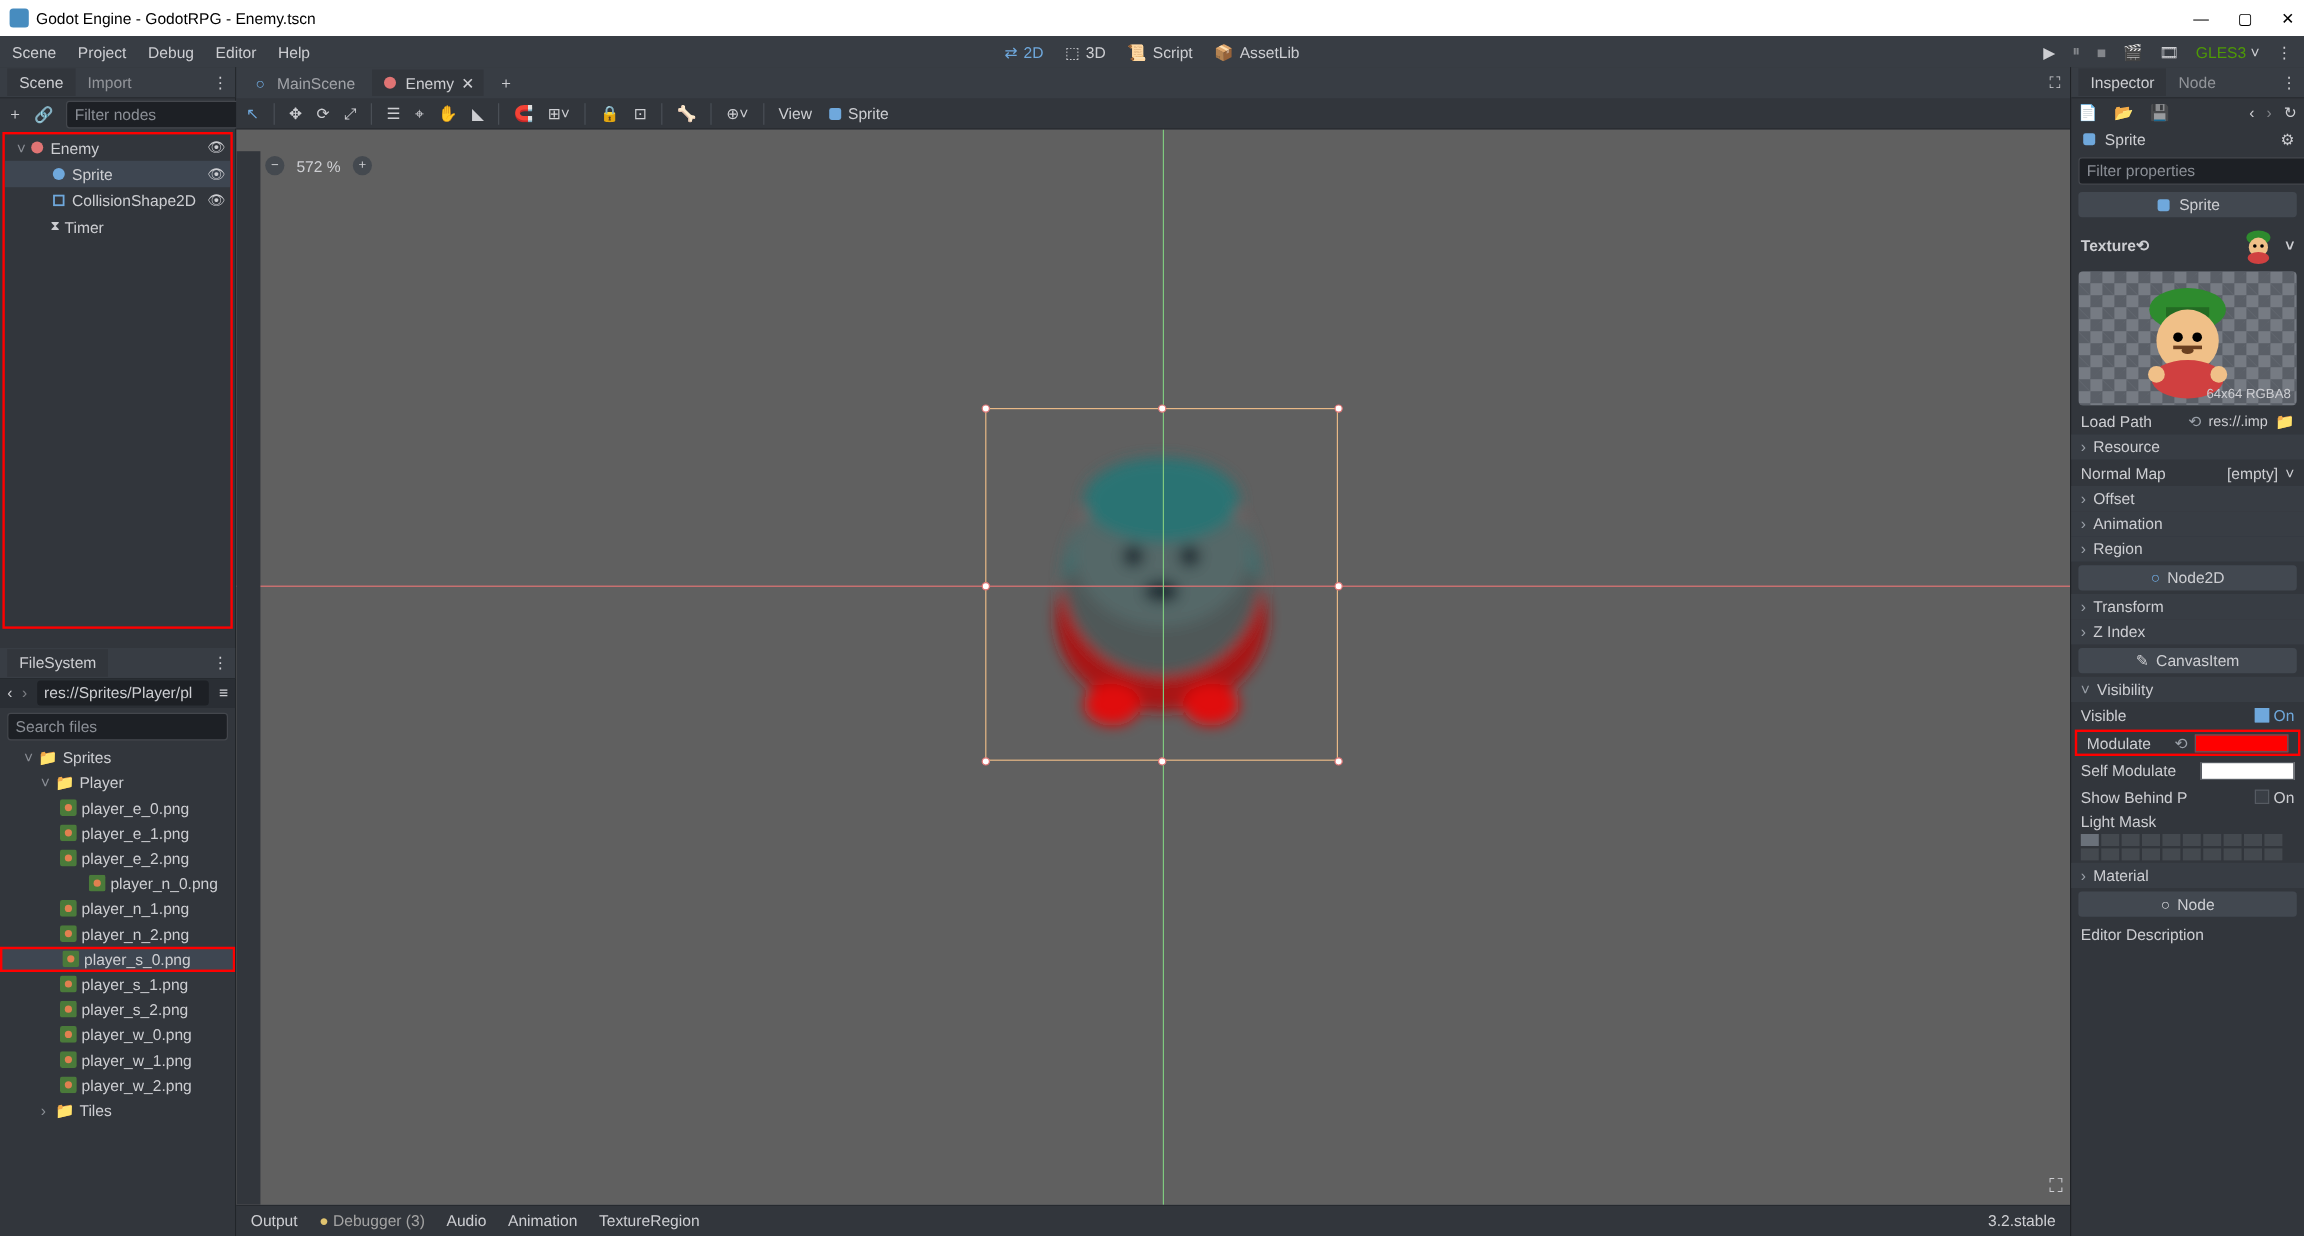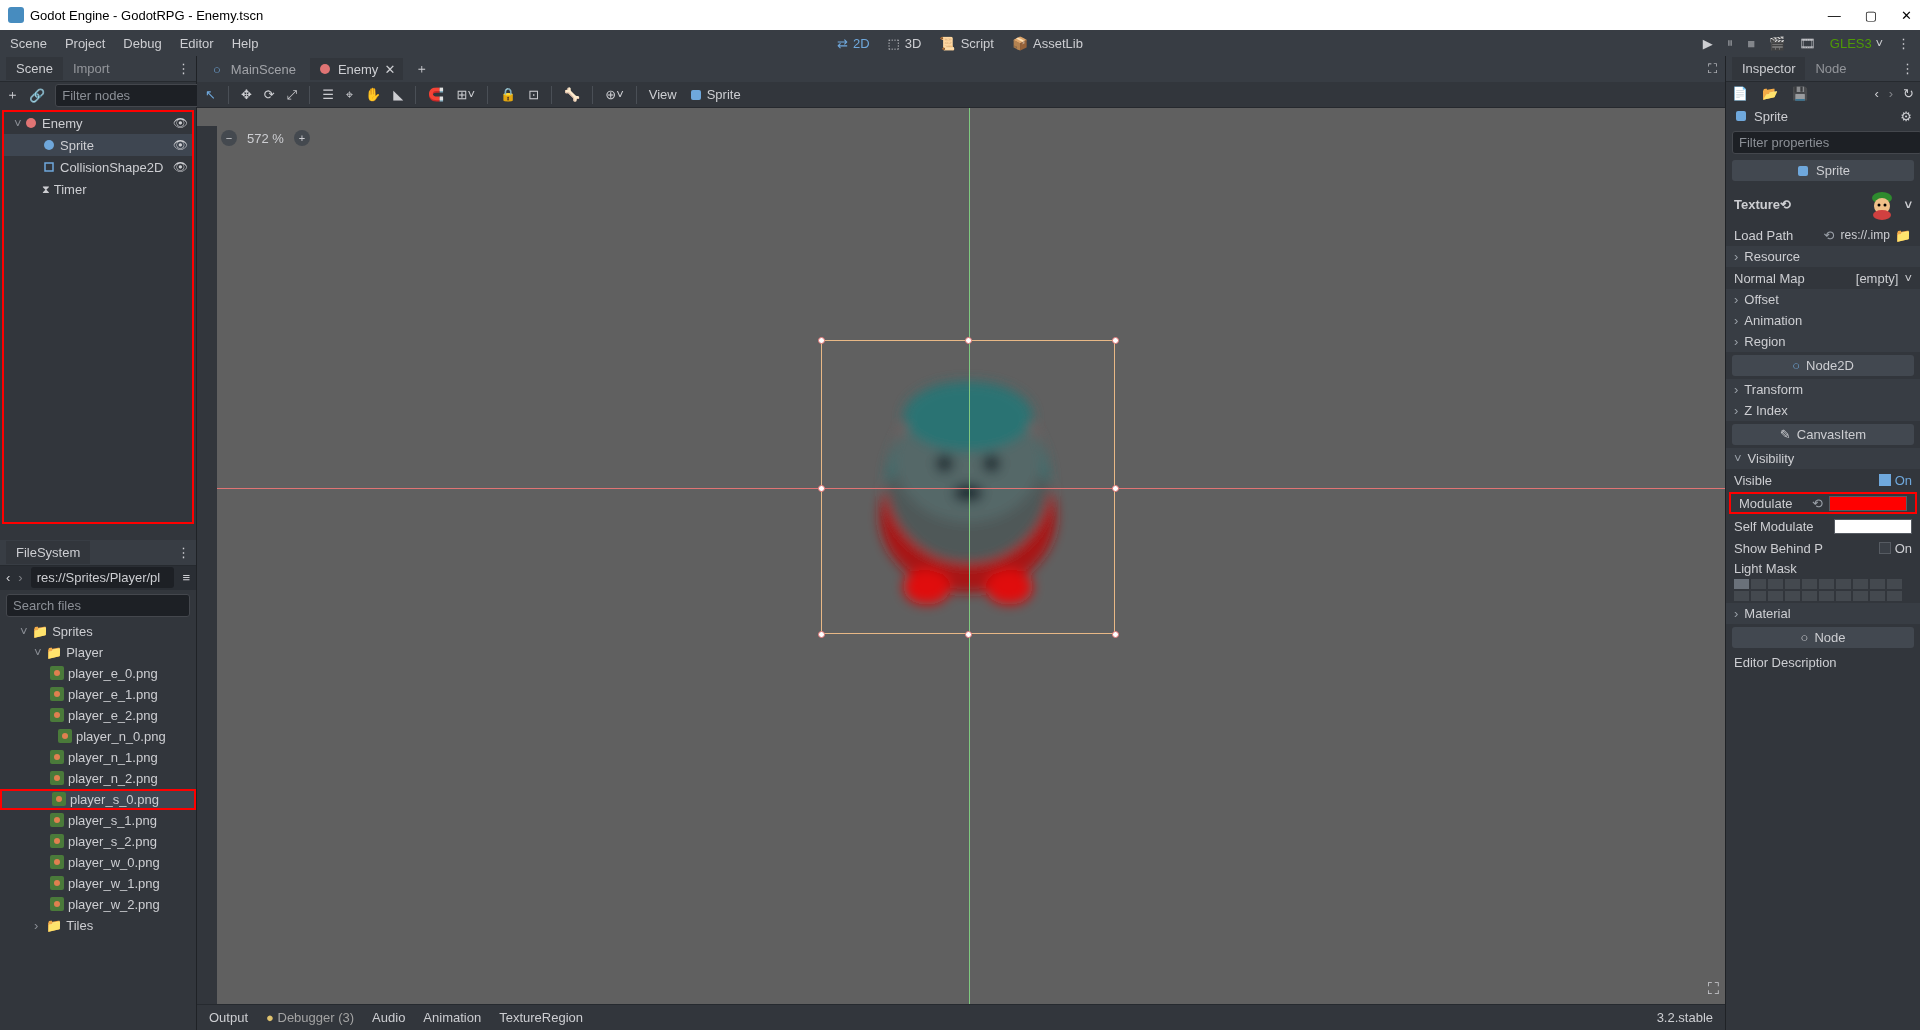--- a/index.html
+++ b/index.html
@@ -222,21 +222,21 @@
           </svg>
           <span>player_e_1.png</span>
         </div>
         <div class="fsitem" style="padding-left: 50px;">
           <svg width="14" height="14" style="margin-right:4px">
             <rect width="14" height="14" rx="2" fill="#4a7a3a"></rect>
             <circle cx="7" cy="7" r="3" fill="#e08050"></circle>
           </svg>
           <span>player_e_2.png</span>
         </div>
-        <div class="fsitem" style="padding-left: 58px;">
+        <div class="fsitem" style="padding-left: 74px;">
           <svg width="14" height="14" style="margin-right:4px">
             <rect width="14" height="14" rx="2" fill="#4a7a3a"></rect>
             <circle cx="7" cy="7" r="3" fill="#e08050"></circle>
           </svg>
           <span>player_n_0.png</span>
         </div>
         <div class="fsitem" style="padding-left: 50px;">
           <svg width="14" height="14" style="margin-right:4px">
             <rect width="14" height="14" rx="2" fill="#4a7a3a"></rect>
             <circle cx="7" cy="7" r="3" fill="#e08050"></circle>
@@ -435,20 +435,35 @@
       <span class="rst">⟲</span>
       <svg class="texprev" viewBox="0 0 32 32">
         <ellipse cx="16" cy="10" rx="10" ry="6" fill="#2e8b2e"></ellipse>
         <circle cx="16" cy="18" r="8" fill="#f0c088"></circle>
         <ellipse cx="16" cy="27" rx="9" ry="5" fill="#d04040"></ellipse>
         <circle cx="13" cy="17" r="1.5" fill="#000"></circle>
           <circle cx="19" cy="17" r="1.5" fill="#000"></circle>
       </svg>
       <span>˅</span>
     </div>
+    <div class="bigprev">
+      <svg width="100%" height="100%" viewBox="0 0 180 112">
+        <ellipse cx="90" cy="32" rx="32" ry="18" fill="#2e8b2e"></ellipse>
+        <rect x="72" y="30" width="36" height="8" fill="#236b23"></rect>
+        <circle cx="90" cy="58" r="26" fill="#f0c088"></circle>
+        <circle cx="82" cy="55" r="4" fill="#000"></circle>
+          <circle cx="98" cy="55" r="4" fill="#000"></circle>
+        <ellipse cx="90" cy="66" rx="5" ry="3" fill="#6b4020"></ellipse>
+        <rect x="78" y="62" width="24" height="3" fill="#6b4020"></rect>
+        <ellipse cx="90" cy="90" rx="30" ry="16" fill="#d04040"></ellipse>
+        <circle cx="64" cy="86" r="7" fill="#f0c088"></circle>
+          <circle cx="116" cy="86" r="7" fill="#f0c088"></circle>
+      </svg>
+      <div class="lbl">64x64 RGBA8</div>
+    </div>
     <div class="prop">
       <span class="pl">Load Path</span>
       <span class="rst">⟲</span>
       <span style="font-size:12px">res://.imp</span>
       <span style="margin-left:6px">📁</span>
     </div>
     <div class="cat">
         <span class="arr">›</span>
         <span>Resource</span>
       </div>

